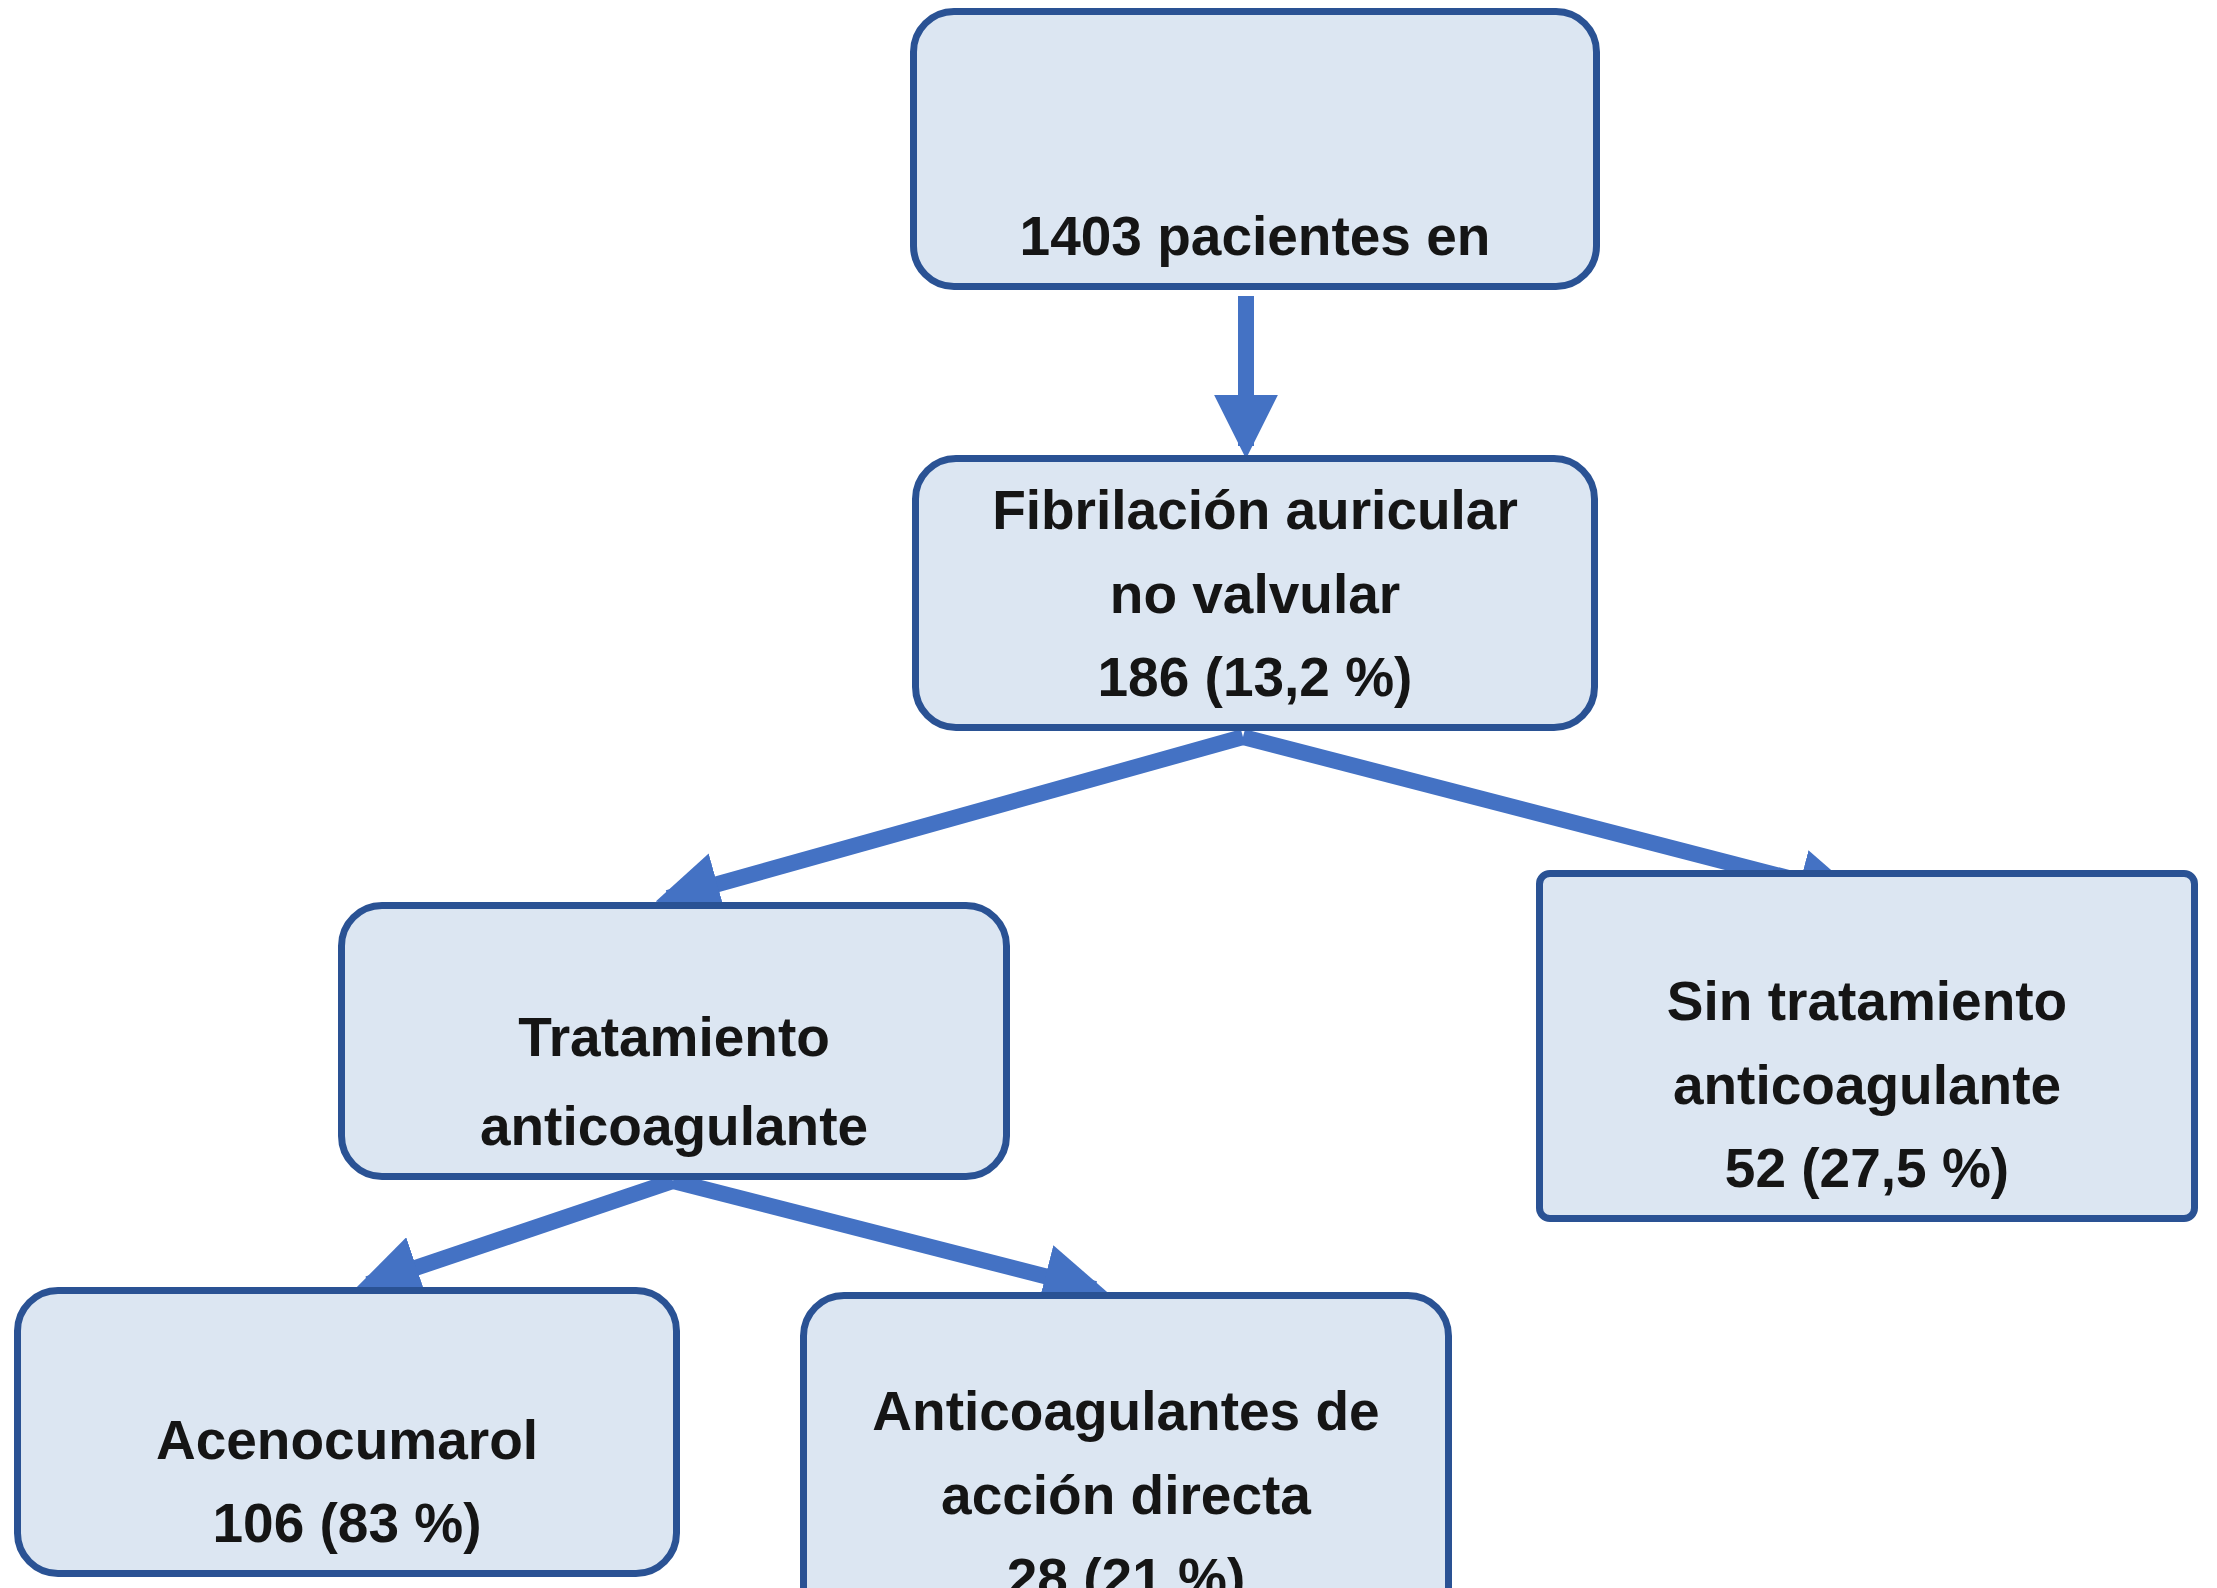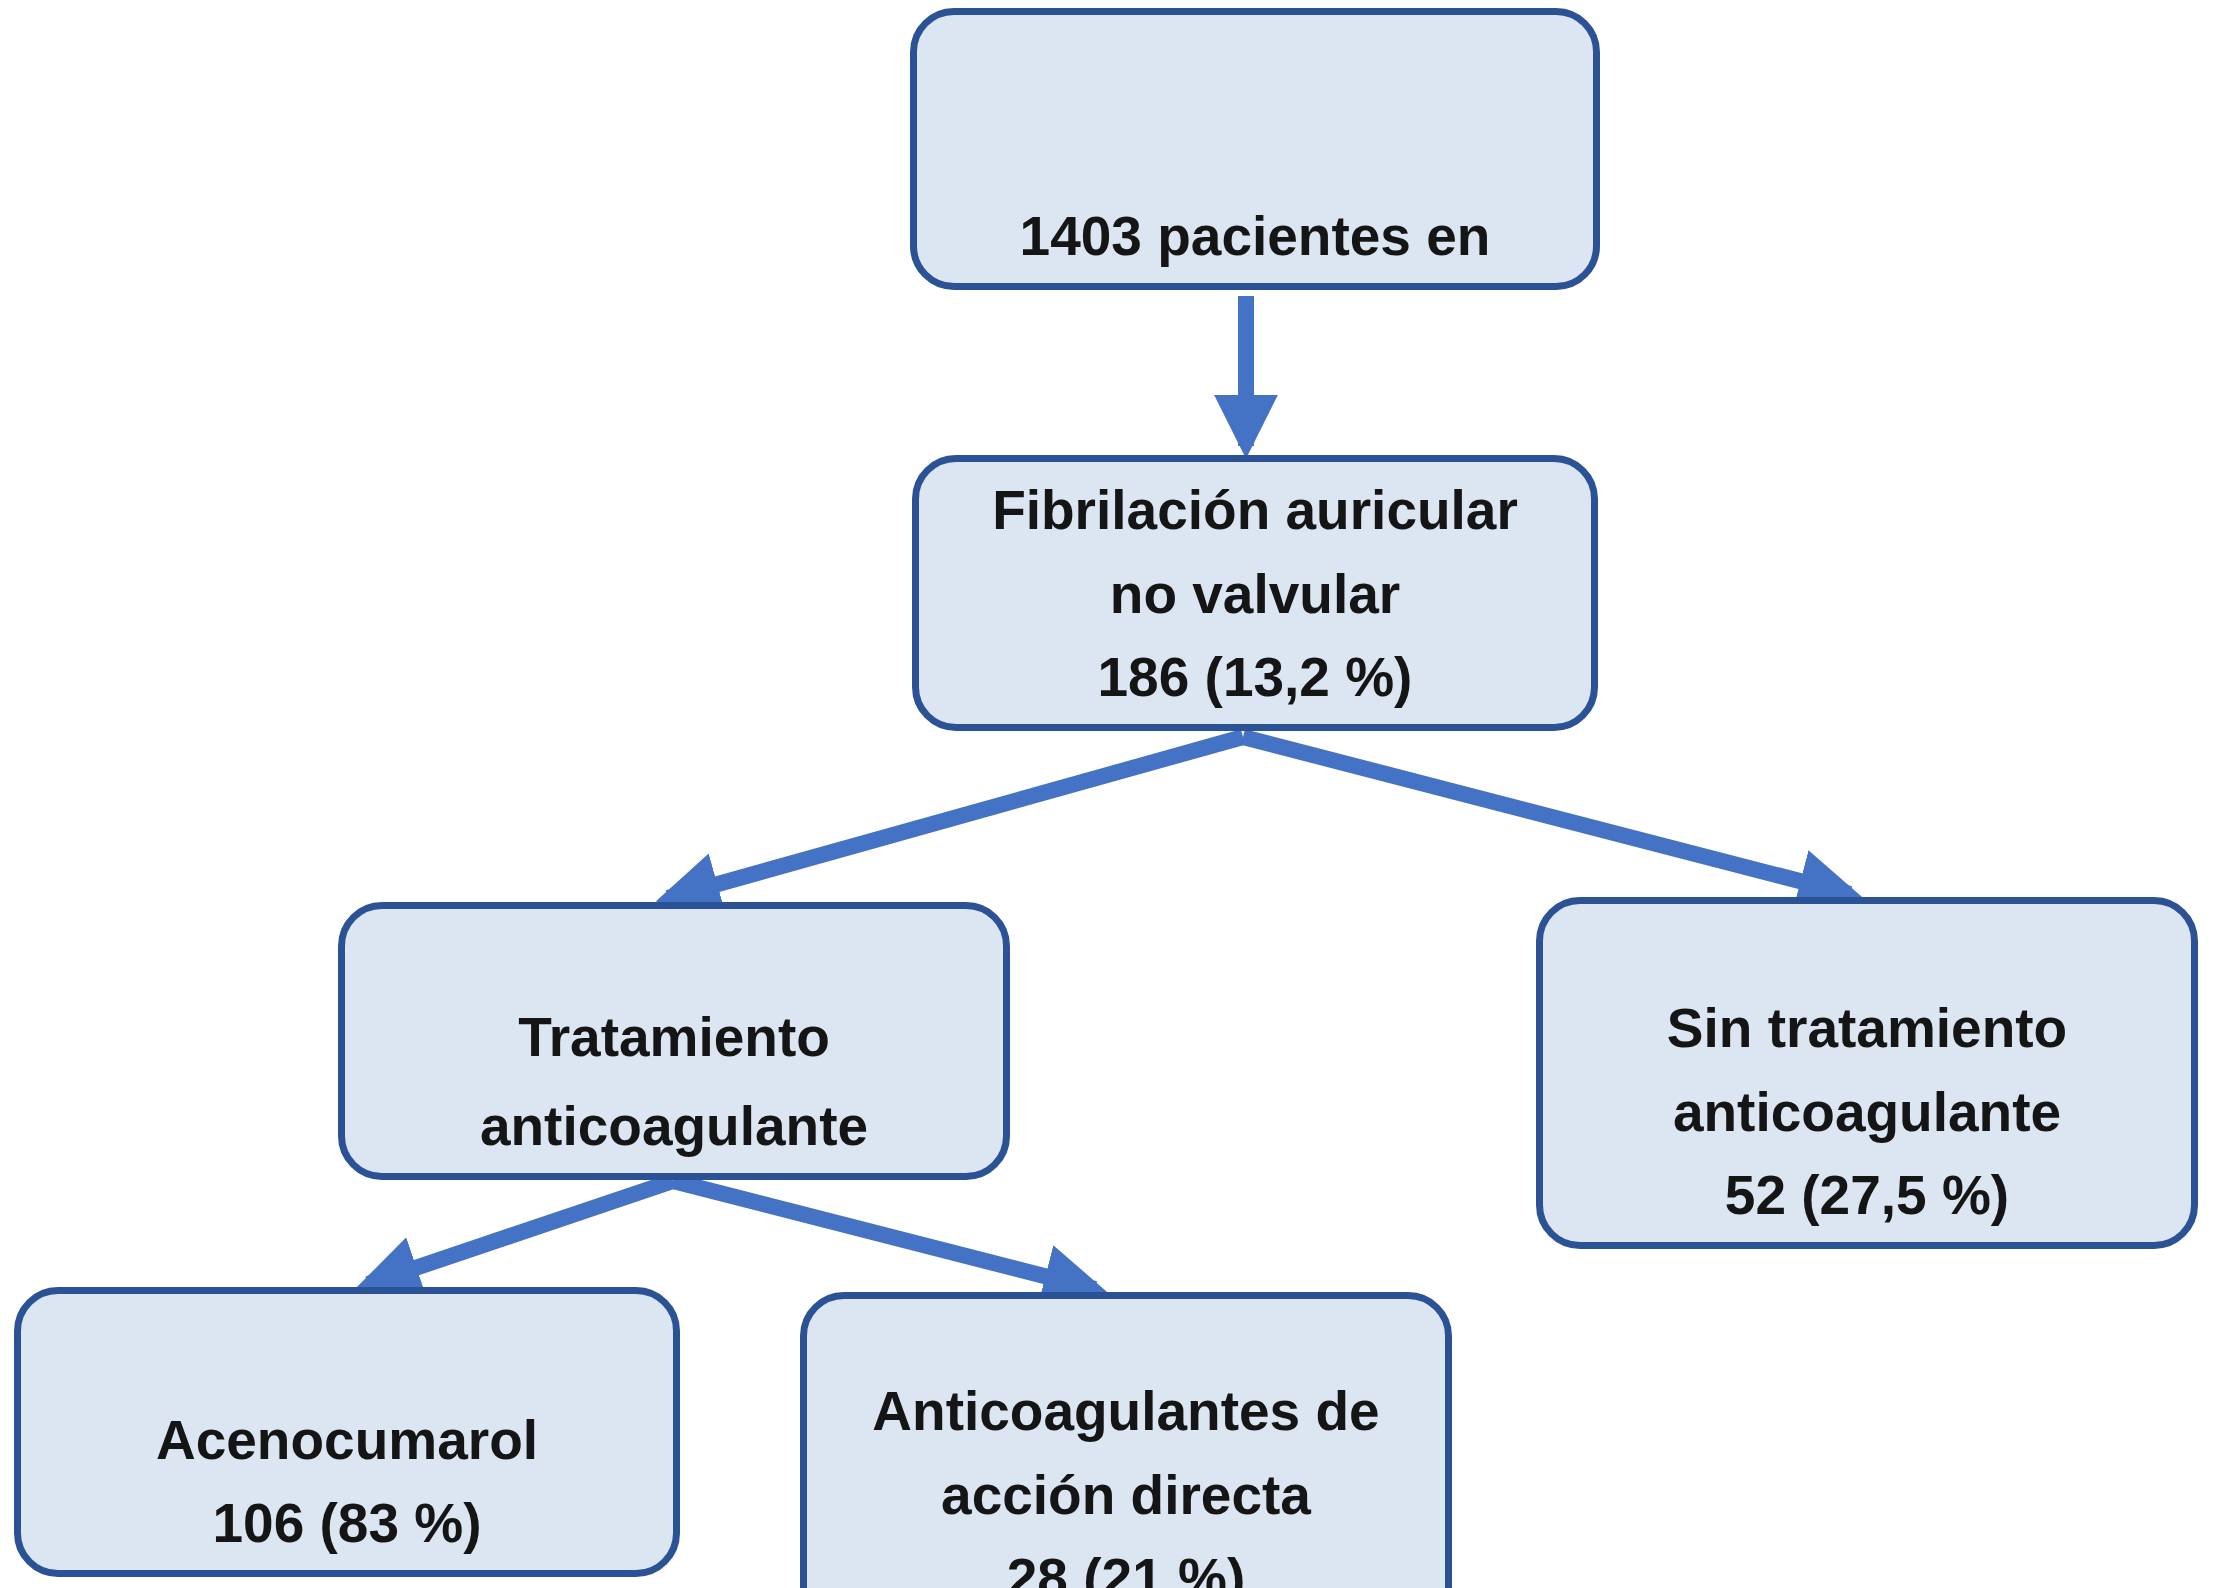--- a/index.html
+++ b/index.html
@@ -31,21 +31,21 @@
     text-align:center;
     color:var(--text);
     font-weight:bold;
     font-size:55px;
     line-height:1.52;
     padding:4px 22px;
   }
   .n1{left:910px;top:8px;width:690px;height:282px;}
   .n2{left:912px;top:455px;width:686px;height:276px;}
   .n3{left:338px;top:902px;width:672px;height:278px;gap:6px;}
-  .n4{left:1536px;top:897px;width:662px;height:352px;}
+  .n4{left:1536px;top:870px;width:662px;height:352px;border-radius:14px;}
   .n5{left:14px;top:1287px;width:666px;height:290px;}
   .n6{left:800px;top:1292px;width:652px;height:340px;}
 </style>
 </head>
 <body>
 
 <div class="canvas">
 
   <svg class="arrows" viewBox="0 0 2217 1588" xmlns="http://www.w3.org/2000/svg">
     <defs>

